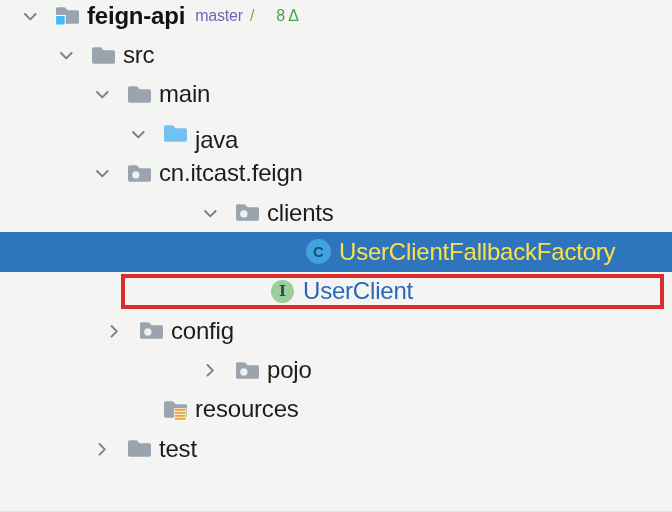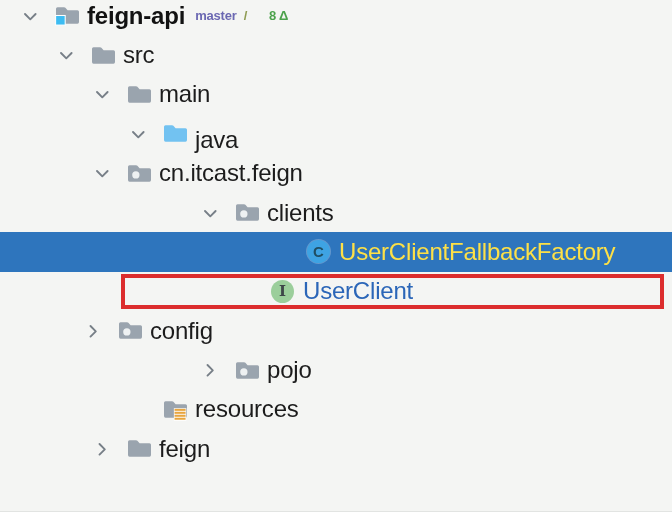--- a/index.html
+++ b/index.html
@@ -29,21 +29,21 @@
     width:23px;height:23px;border-radius:50%;
     display:flex;align-items:center;justify-content:center;
     font-size:15px;font-weight:700;line-height:1;
   }
   .type-circle.cls{box-shadow:0 0 0 1px rgba(255,255,255,0.25);}
   .type-circle.itf{font-family:"DejaVu Serif", serif;}
   .label{
     font-size:24px;color:#1C1C1C;letter-spacing:-0.2px;
   }
   .label.bold{font-weight:700;color:#121212;}
-  .badge{font-size:13px;font-weight:700;letter-spacing:-0.2px;}
+  .badge{font-size:16px;font-weight:400;letter-spacing:-0.2px;}
   .row.selected .label{color:#fde047;}
   .annotation{
     position:absolute;box-sizing:border-box;
     pointer-events:none;
   }
   .bottom-divider{
     position:absolute;left:0;bottom:0;width:672px;height:1px;background:#E2E4E2;
   }
 </style>
 </head>
@@ -141,21 +141,21 @@
       </span>
       <span class="label">UserClientFallbackFactory</span>
     </div>
     <div class="row" style="padding-left: 237px;">
       <span class="chev"></span>
       <span class="icon">
         <span class="type-circle itf" style="background:#9BCE9B;color:#3E4649">I</span>
       </span>
       <span class="label" style="color: rgb(43, 102, 184);">UserClient</span>
     </div>
-    <div class="row" style="padding-left: 84px;">
+    <div class="row" style="padding-left: 105px;">
       <span class="chev">
         <svg width="18" height="18" viewBox="0 0 18 18">
           <polyline points="6.5,4 11.8,9.3 6.5,14.6" fill="none" stroke="#777F87" stroke-width="1.9" stroke-linecap="round" stroke-linejoin="round"></polyline>
         </svg>
       </span>
       <span class="icon">
         <svg width="25" height="23" viewBox="0 0 26 24">
           <path d="M1 5 Q1 3.4 2.6 3.4 L9.4 3.4 Q10.3 3.4 10.8 4 L13.1 6.6 L23.4 6.6 Q25 6.6 25 8.2 L25 18.9 Q25 20.5 23.4 20.5 L2.6 20.5 Q1 20.5 1 18.9 Z" fill="#9AA4AE"></path>
           <circle cx="9.2" cy="13.5" r="3.8" fill="#EEF1F2"></circle>
         </svg>
@@ -194,17 +194,17 @@
       <span class="chev">
         <svg width="18" height="18" viewBox="0 0 18 18">
           <polyline points="6.5,4 11.8,9.3 6.5,14.6" fill="none" stroke="#777F87" stroke-width="1.9" stroke-linecap="round" stroke-linejoin="round"></polyline>
         </svg>
       </span>
       <span class="icon">
         <svg width="25" height="23" viewBox="0 0 26 24">
           <path d="M1 5 Q1 3.4 2.6 3.4 L9.4 3.4 Q10.3 3.4 10.8 4 L13.1 6.6 L23.4 6.6 Q25 6.6 25 8.2 L25 18.9 Q25 20.5 23.4 20.5 L2.6 20.5 Q1 20.5 1 18.9 Z" fill="#9AA4AE"></path>
         </svg>
       </span>
-      <span class="label">feign</span>
+      <span class="label">test</span>
     </div>
     <div class="annotation" style="left: 121px; top: 278px; width: 543px; height: 35px; border: 4px solid rgb(220, 45, 45);"></div>
   </div>
 <div class="bottom-divider"></div>
 
 </body></html>

